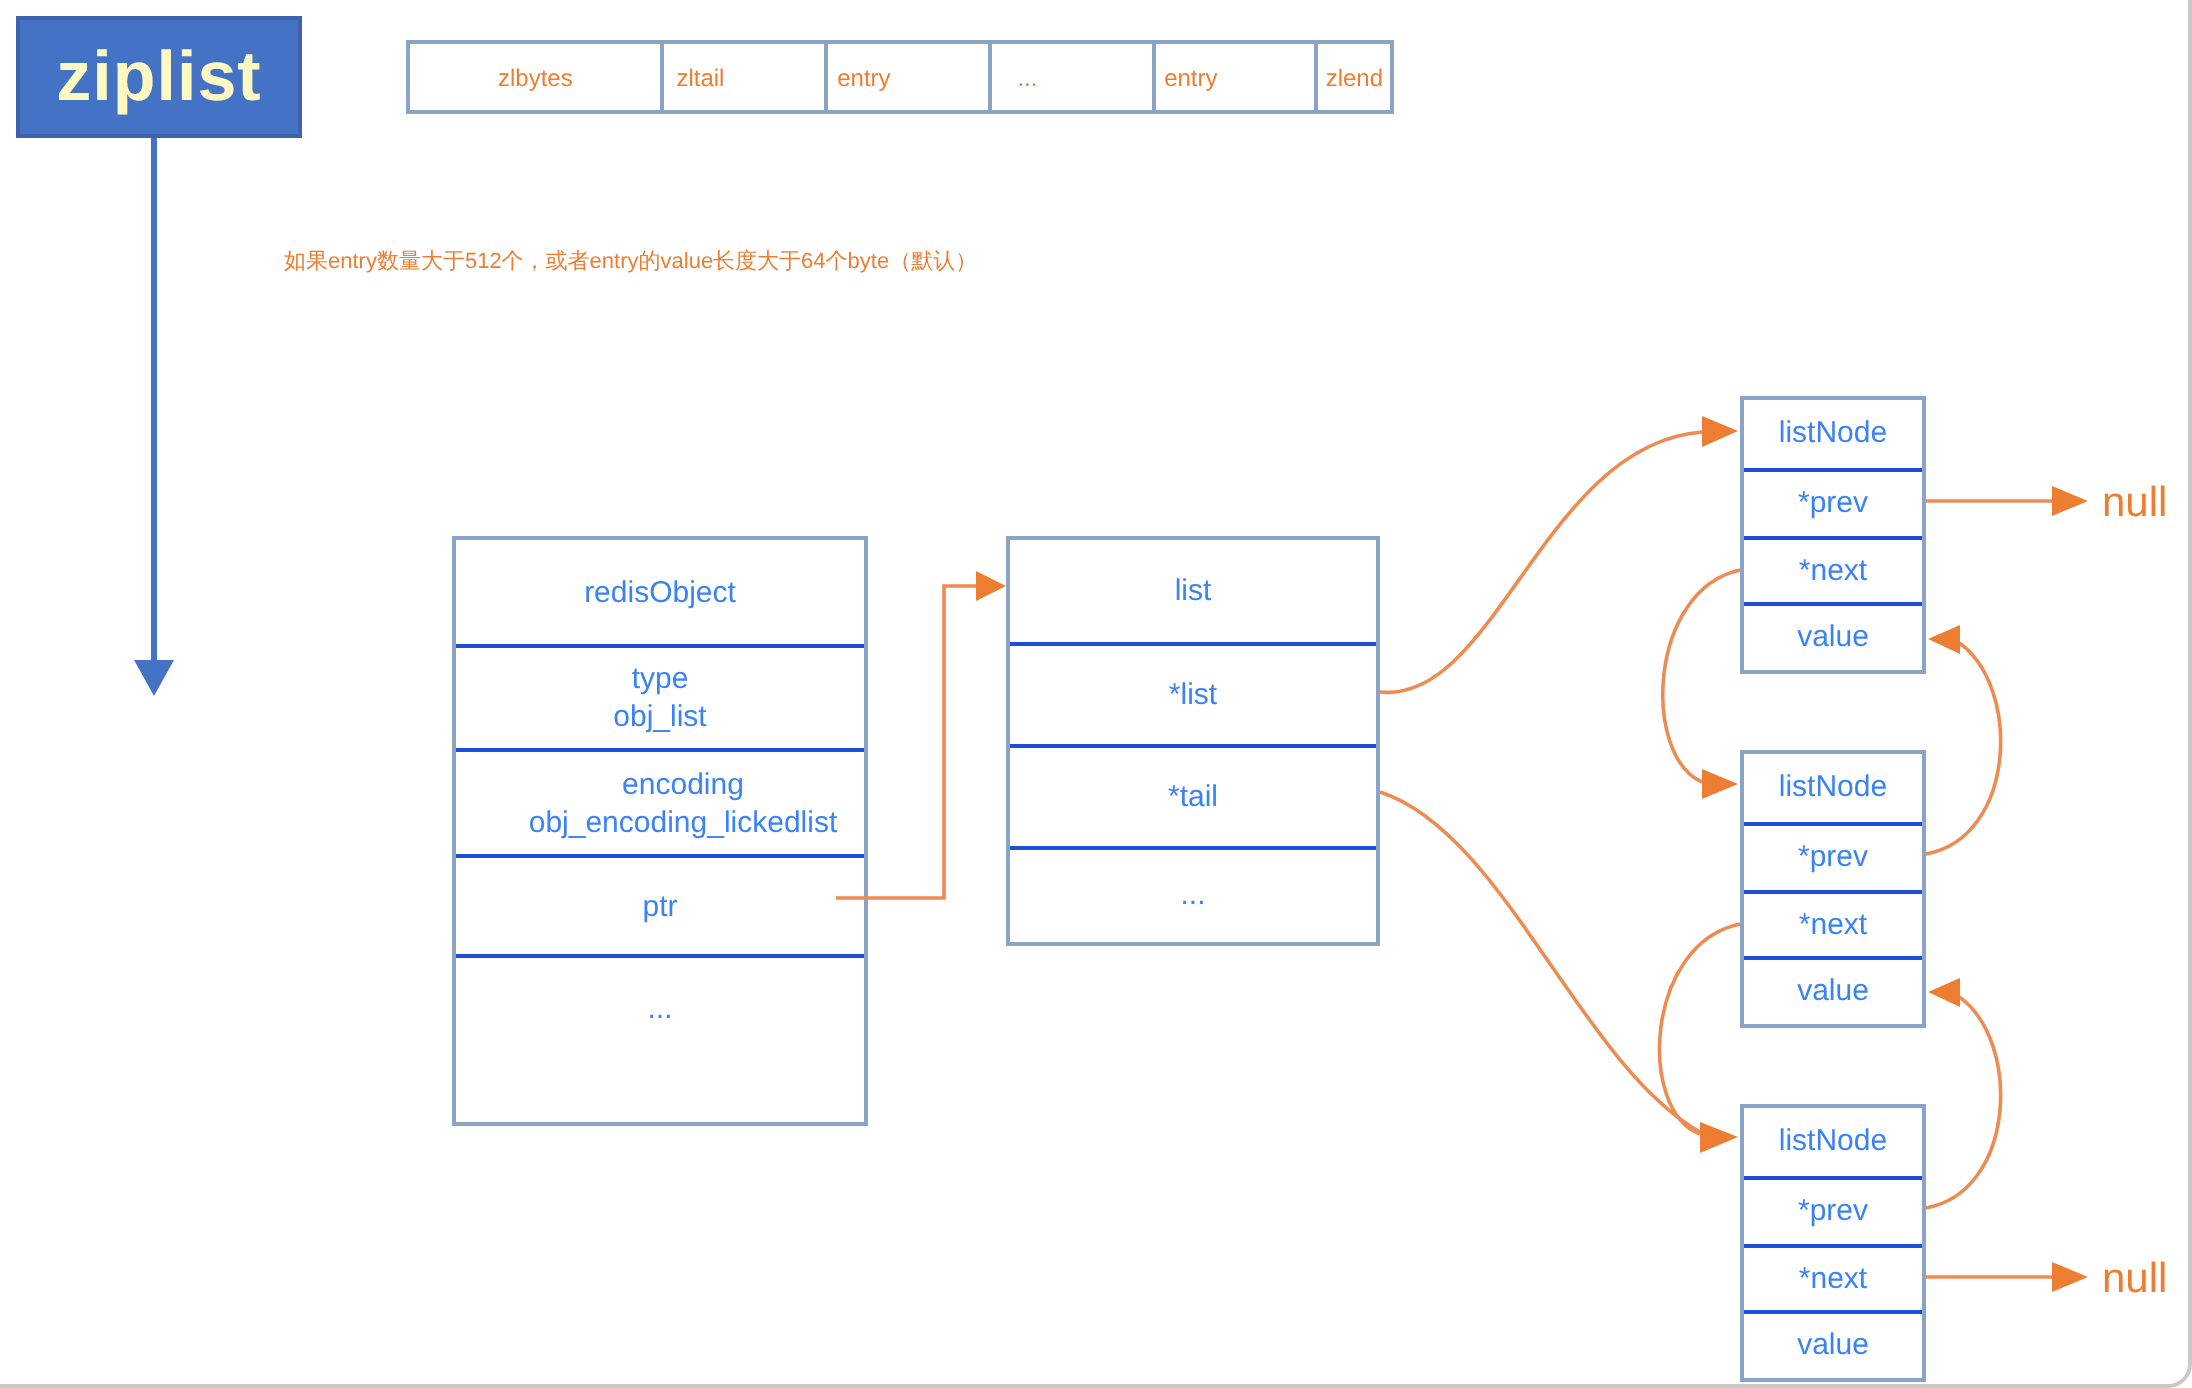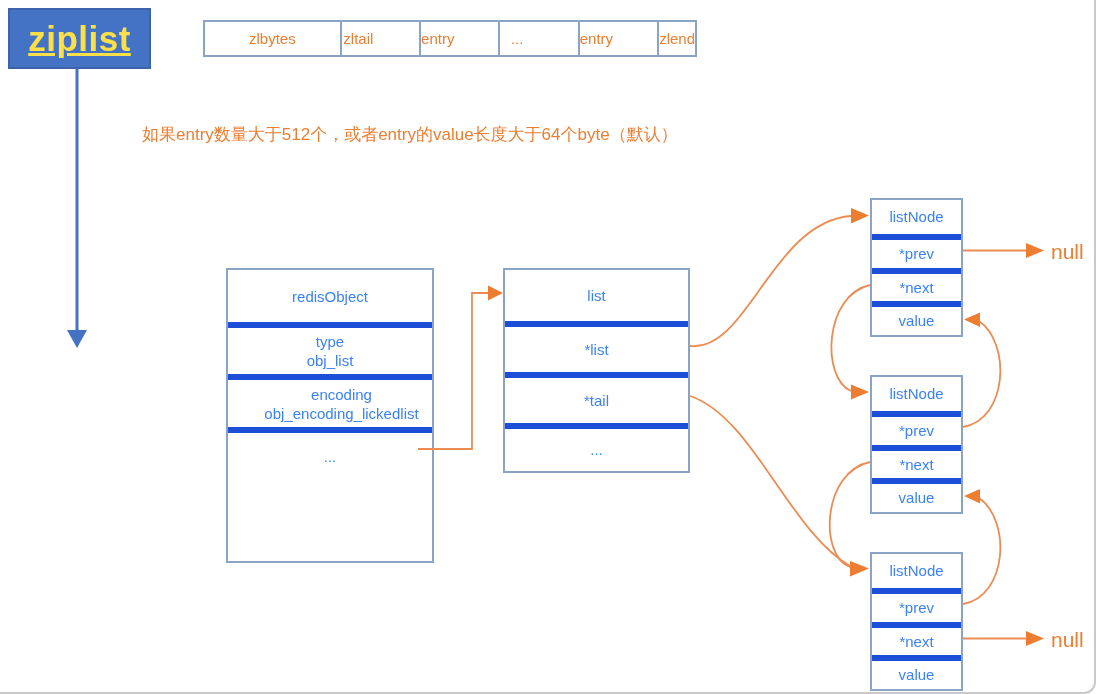--- a/index.html
+++ b/index.html
@@ -8,48 +8,48 @@
     position:relative; width:1096px; height:694px; background:#ffffff;
     font-family:"Liberation Sans", sans-serif;
     border-right:2px solid #c9c9c9; border-bottom:2px solid #c9c9c9;
     border-bottom-right-radius:12px; overflow:hidden;
   }
   svg.connectors { position:absolute; left:0; top:0; width:1096px; height:694px;
     pointer-events:none; z-index:3; }
 
   .bluebox {
     position:absolute; background:#4472C4; border:2px solid #3E63AC;
-    color:#fde047; display:flex; align-items:center; justify-content:center;
-    font-weight:600; letter-spacing:0.5px; z-index:2;text-decoration:underline;
+    color:#fef9c3; display:flex; align-items:center; justify-content:center;
+    font-weight:600; letter-spacing:0.5px; z-index:2;
   }
   .bluebox.zip { left:8px; top:8px; width:143px; height:61px; font-size:35px; }
   .bluebox.lnk { left:3px; top:348px; width:149px; height:60px; font-size:28px; }
 
   .zipstrip {
     position:absolute; left:203px; top:20px; width:494px; height:37px;
     display:flex; border:2px solid #8AA4C8; background:#fff; z-index:2;
   }
   .zipstrip .cell {
     flex:1; display:flex; align-items:center; justify-content:center;
-    color:#ED7D31; font-size:15px; border-left:2px solid #8AA4C8;margin-left:44px;
+    color:#ED7D31; font-size:12px; border-left:2px solid #8AA4C8;margin-left:44px;
   }
   .zipstrip .cell:first-child { border-left:none; }
 
   .note {
     position:absolute; left:142px; top:123px; color:#ED7D31;
-    font-size:17px; white-space:nowrap; z-index:2;
+    font-size:11px; white-space:nowrap; z-index:2;
   }
 
   .tbl {
     position:absolute; border:2px solid #8AA4C8; background:#fff;
     display:flex; flex-direction:column; color:#3b82f6; z-index:2;
   }
   .tbl .row {
     display:flex; flex-direction:column; align-items:center; justify-content:center;
-    border-top:6px solid #1d4ed8; font-size:15px; line-height:19px; width:100%;
+    border-top:2px solid #1d4ed8; font-size:15px; line-height:19px; width:100%;
   }
   .tbl .row:first-child { border-top:none; }
 
   .tbl.redisobj { left:226px; top:268px; width:208px; height:295px; }
   .redisobj .r1 { height:52px; } .redisobj .r2 { height:52px; }
   .redisobj .r3 { height:53px;padding-left:23px; } .redisobj .r4 { height:50px; }
   .redisobj .r5 { height:53px; }
 
   .tbl.listtbl { left:503px; top:268px; width:187px; height:205px; }
   .listtbl .r1 { height:52px; } .listtbl .r2 { height:52px; }
@@ -144,20 +144,23 @@
       <span>redisObject</span>
     </div>
     <div class="row r2">
       <span>type</span>
       <span>obj_list</span>
     </div>
     <div class="row r3">
       <span>encoding</span>
       <span>obj_encoding_lickedlist</span>
     </div>
+    <div class="row r4">
+      <span>ptr</span>
+    </div>
     <div class="row r5">
       <span>...</span>
     </div>
   </div>
 
   <div class="tbl listtbl">
     <div class="row r1">
       <span>list</span>
     </div>
     <div class="row r2">

